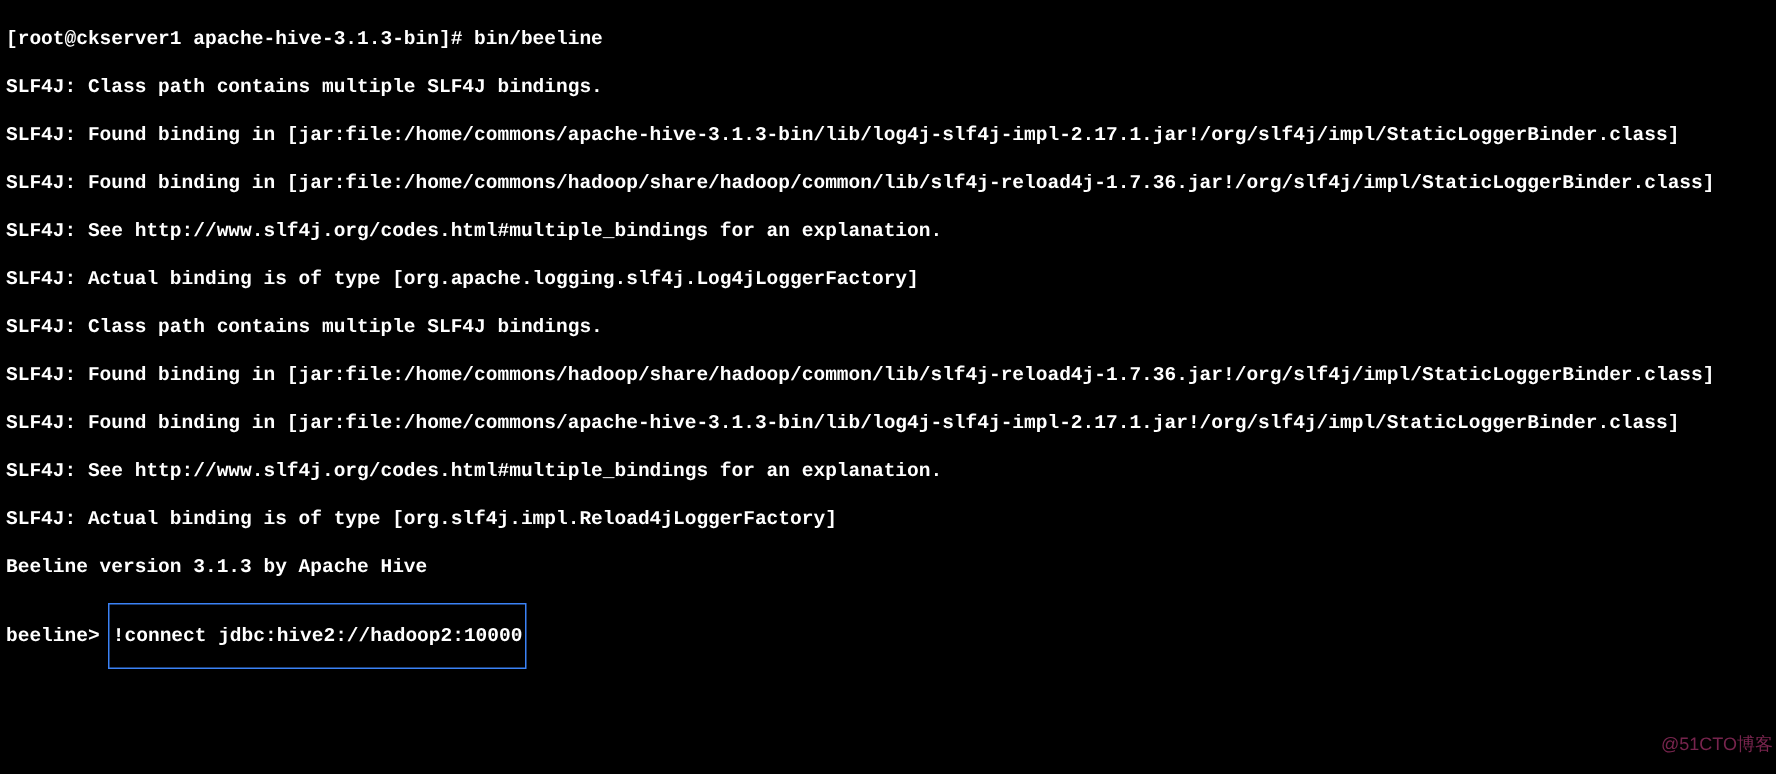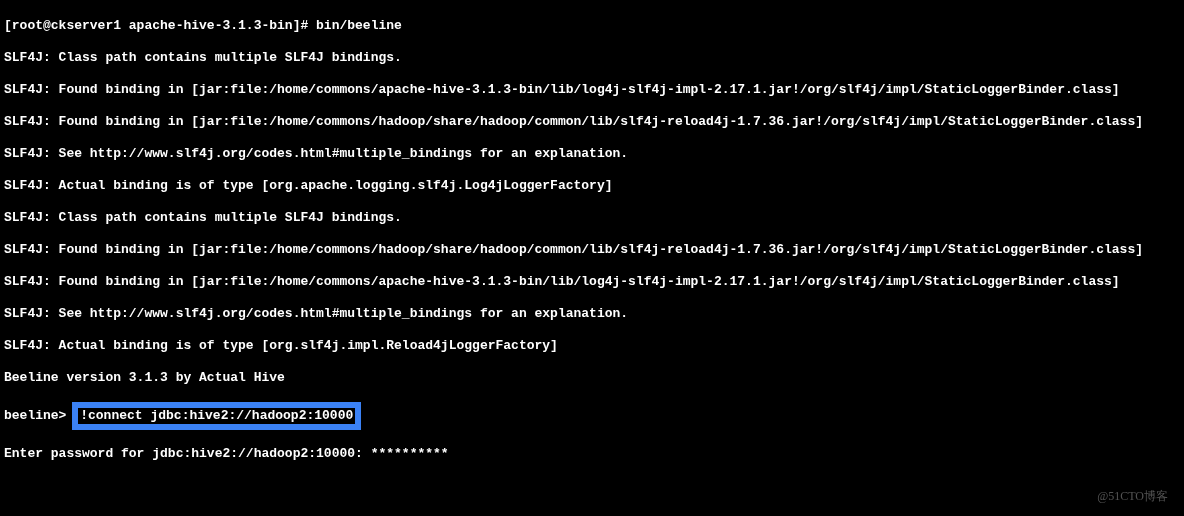--- a/index.html
+++ b/index.html
@@ -14,54 +14,53 @@
     height: 516px;
     overflow: hidden;
     position: relative;
   }
   .terminal {
     padding: 2px 4px;
     white-space: pre;
   }
   .line { white-space: pre; font-weight: bold; }
   .hl-box {
-    border: 6px solid #3b82f6;
-    padding: 0 2px;
+    border: 1px solid #3b82f6;
+    padding: 13px 2px;
     margin-left: -2px;
     display: inline-block;
   }
   .watermark {
     position: absolute;
-    right: 16px;
+    right: 2px;
     bottom: 12px;
-    color: #a3a3a3;
+    color: #ec4899;
     opacity: 0.5;
     font-size: 12px;
-    font-family: Liberation Serif, serif;
+    font-family: Liberation Sans, sans-serif;
     pointer-events: none;
   }
 </style>
 </head>
 <body>
 
 <div class="terminal">
 <div class="line">[root@ckserver1 apache-hive-3.1.3-bin]# bin/beeline</div>
 <div class="line">SLF4J: Class path contains multiple SLF4J bindings.</div>
 <div class="line">SLF4J: Found binding in [jar:file:/home/commons/apache-hive-3.1.3-bin/lib/log4j-slf4j-impl-2.17.1.jar!/org/slf4j/impl/StaticLoggerBinder.class]</div>
 <div class="line">SLF4J: Found binding in [jar:file:/home/commons/hadoop/share/hadoop/common/lib/slf4j-reload4j-1.7.36.jar!/org/slf4j/impl/StaticLoggerBinder.class]</div>
 <div class="line">SLF4J: See http://www.slf4j.org/codes.html#multiple_bindings for an explanation.</div>
 <div class="line">SLF4J: Actual binding is of type [org.apache.logging.slf4j.Log4jLoggerFactory]</div>
 <div class="line">SLF4J: Class path contains multiple SLF4J bindings.</div>
 <div class="line">SLF4J: Found binding in [jar:file:/home/commons/hadoop/share/hadoop/common/lib/slf4j-reload4j-1.7.36.jar!/org/slf4j/impl/StaticLoggerBinder.class]</div>
 <div class="line">SLF4J: Found binding in [jar:file:/home/commons/apache-hive-3.1.3-bin/lib/log4j-slf4j-impl-2.17.1.jar!/org/slf4j/impl/StaticLoggerBinder.class]</div>
 <div class="line">SLF4J: See http://www.slf4j.org/codes.html#multiple_bindings for an explanation.</div>
 <div class="line">SLF4J: Actual binding is of type [org.slf4j.impl.Reload4jLoggerFactory]</div>
-<div class="line">Beeline version 3.1.3 by Actual Hive</div>
+<div class="line">Beeline version 3.1.3 by Apache Hive</div>
 <div class="line"><span>beeline&gt; </span><span class="hl-box">!connect jdbc:hive2://hadoop2:10000</span></div>
-<div class="line">Enter password for jdbc:hive2://hadoop2:10000: **********</div>
 
 
 
 
 
 
 
 
 
 

